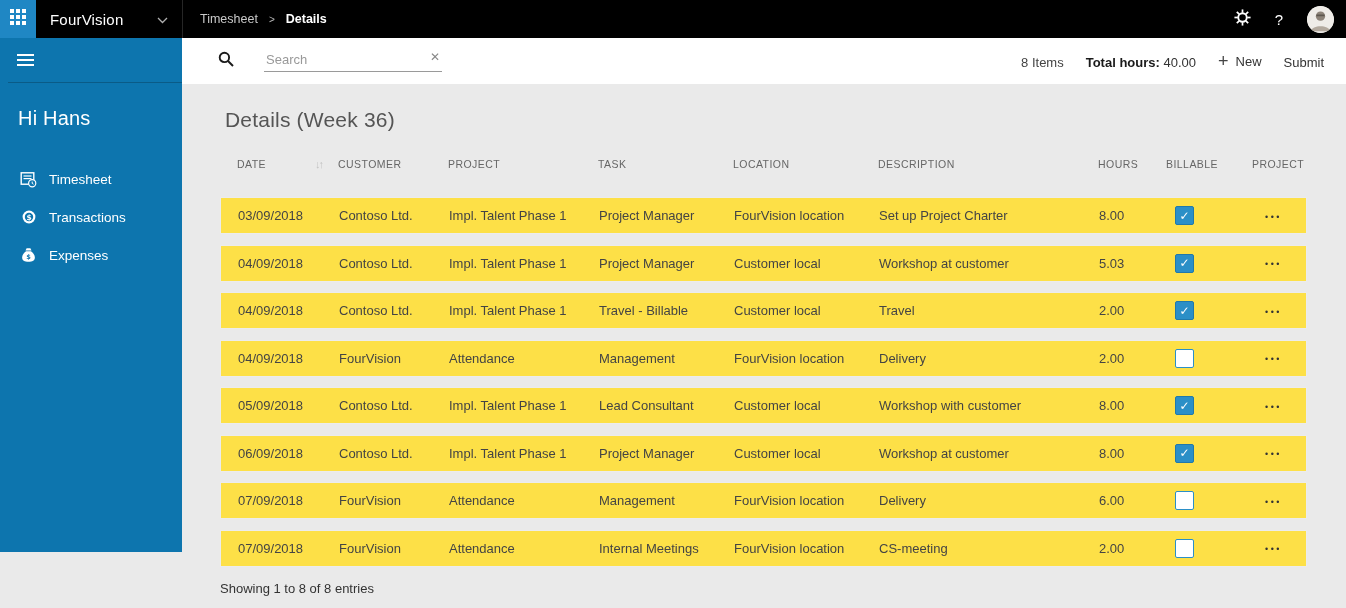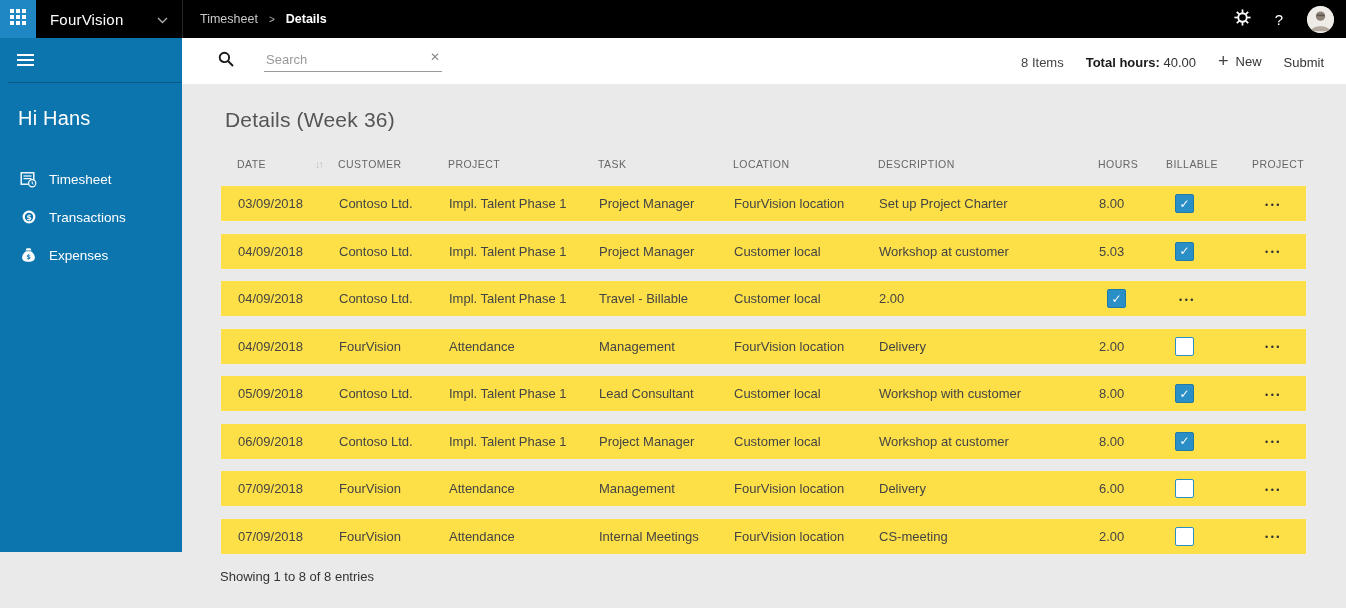--- a/index.html
+++ b/index.html
@@ -53,21 +53,21 @@
   .total b { color:#1a1a1a; }
   .txt-btn { border:none; background:none; font-size:13px; color:#333; cursor:pointer;
              display:flex; align-items:center; font-family:inherit; }
   .txt-btn .plus { font-size:18px; font-weight:300; margin-right:7px; line-height:1; color:#444; }
 
   .content { padding:0 39px 0 38px; }
   .page-title { font-size:21px; color:#555; font-weight:400; margin:24px 5px 12px; letter-spacing:0.2px; }
 
   .grid { display:grid; grid-template-columns:101px 110px 150px 135px 145px 220px 68px 86px 1fr;
           align-items:center; padding-left:17px; }
-  .thead { padding-top:14px; padding-bottom:15px; font-size:10.5px; color:#666; letter-spacing:0.45px; }
+  .thead { padding-top:14px; padding-bottom:27px; font-size:10.5px; color:#666; letter-spacing:0.45px; }
   .th { display:flex; align-items:center; }
   .sort { margin-left:auto; margin-right:16px; color:#c3c3c3; font-size:11px; letter-spacing:-2px;
           cursor:pointer; }
   .trow { background:#fde047; height:37px; margin-bottom:10.5px; font-size:13px; color:#444;
           border:1px solid #ececec; }
   .cell { white-space:nowrap; overflow:hidden; text-overflow:ellipsis; padding-right:8px; }
   .checkbox { width:19px; height:19px; border:1px solid #2b8fc7; border-radius:2px; background:#fff;
               display:flex; align-items:center; justify-content:center; margin-left:8px;
               font-size:12px; color:#fff; cursor:pointer; }
   .checkbox.checked { background:#2b8fc7; border-color:#2079ab; }
@@ -261,20 +261,21 @@
             </div>
           <div><button class="row-actions">•••</button></div>
         </div>
 
         <div class="grid trow">
           <div class="cell">04/09/2018</div>
           <div class="cell">Contoso Ltd.</div>
           <div class="cell">Impl. Talent Phase 1</div>
           <div class="cell">Travel - Billable</div>
           <div class="cell">Customer local</div>
+          <div class="cell">Travel</div>
           <div class="cell">2.00</div>
           <div>
               <span class="checkbox checked">✓</span>
             </div>
           <div><button class="row-actions">•••</button></div>
         </div>
 
         <div class="grid trow">
           <div class="cell">04/09/2018</div>
           <div class="cell">FourVision</div>

